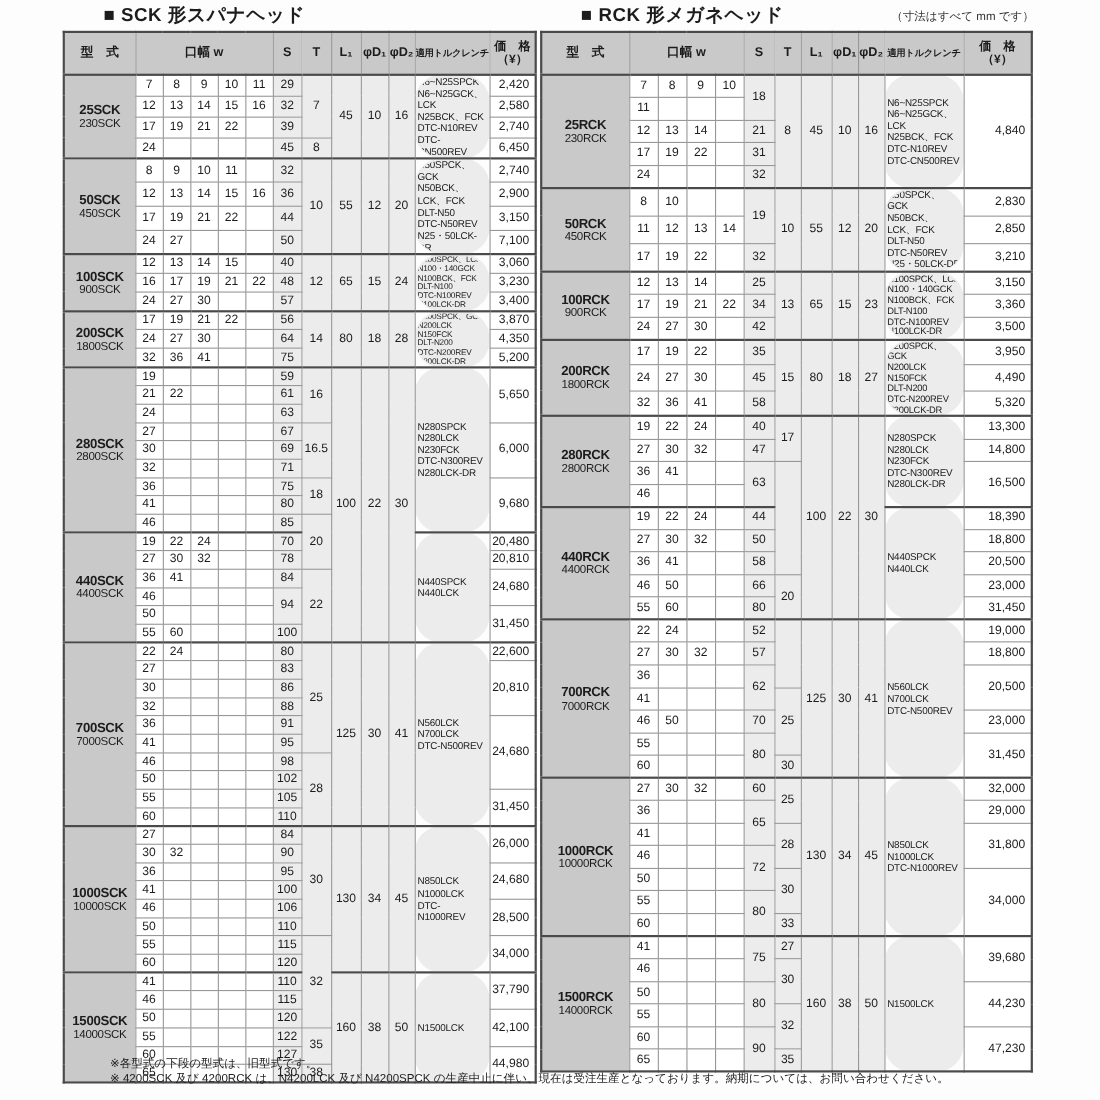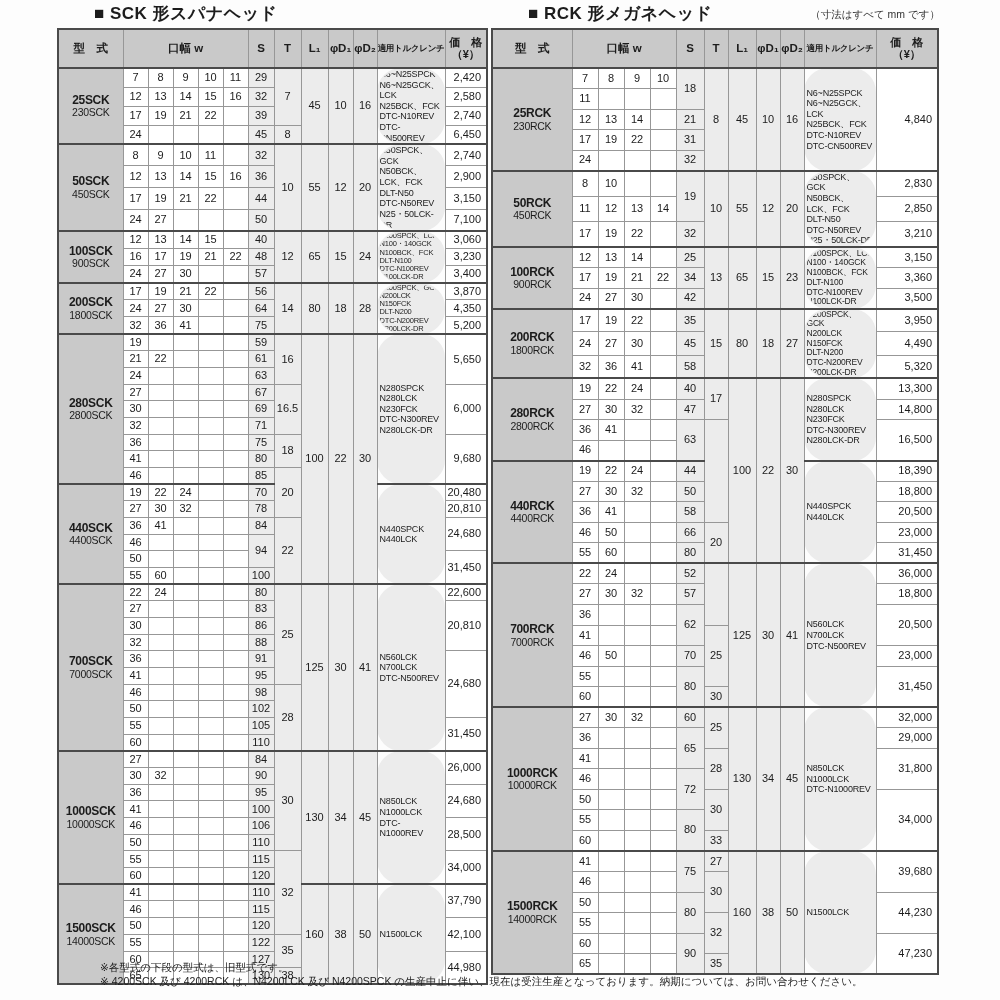--- a/index.html
+++ b/index.html
@@ -932,21 +932,21 @@
           <td class="w"></td>
           <td class="w"></td>
           <td class="s">52</td>
           <td class="t" rowspan="3"></td>
           <td class="d" rowspan="7">125</td>
           <td class="d" rowspan="7">30</td>
           <td class="d" rowspan="7">41</td>
           <td class="k" rowspan="7">N560LCK
 N700LCK
 DTC-N500REV</td>
-          <td class="p">36,000</td>
+          <td class="p">19,000</td>
         </tr>
         <tr>
           <td class="w">27</td>
           <td class="w">30</td>
           <td class="w">32</td>
           <td class="w"></td>
           <td class="s">57</td>
           <td class="p">18,800</td>
         </tr>
         <tr>

